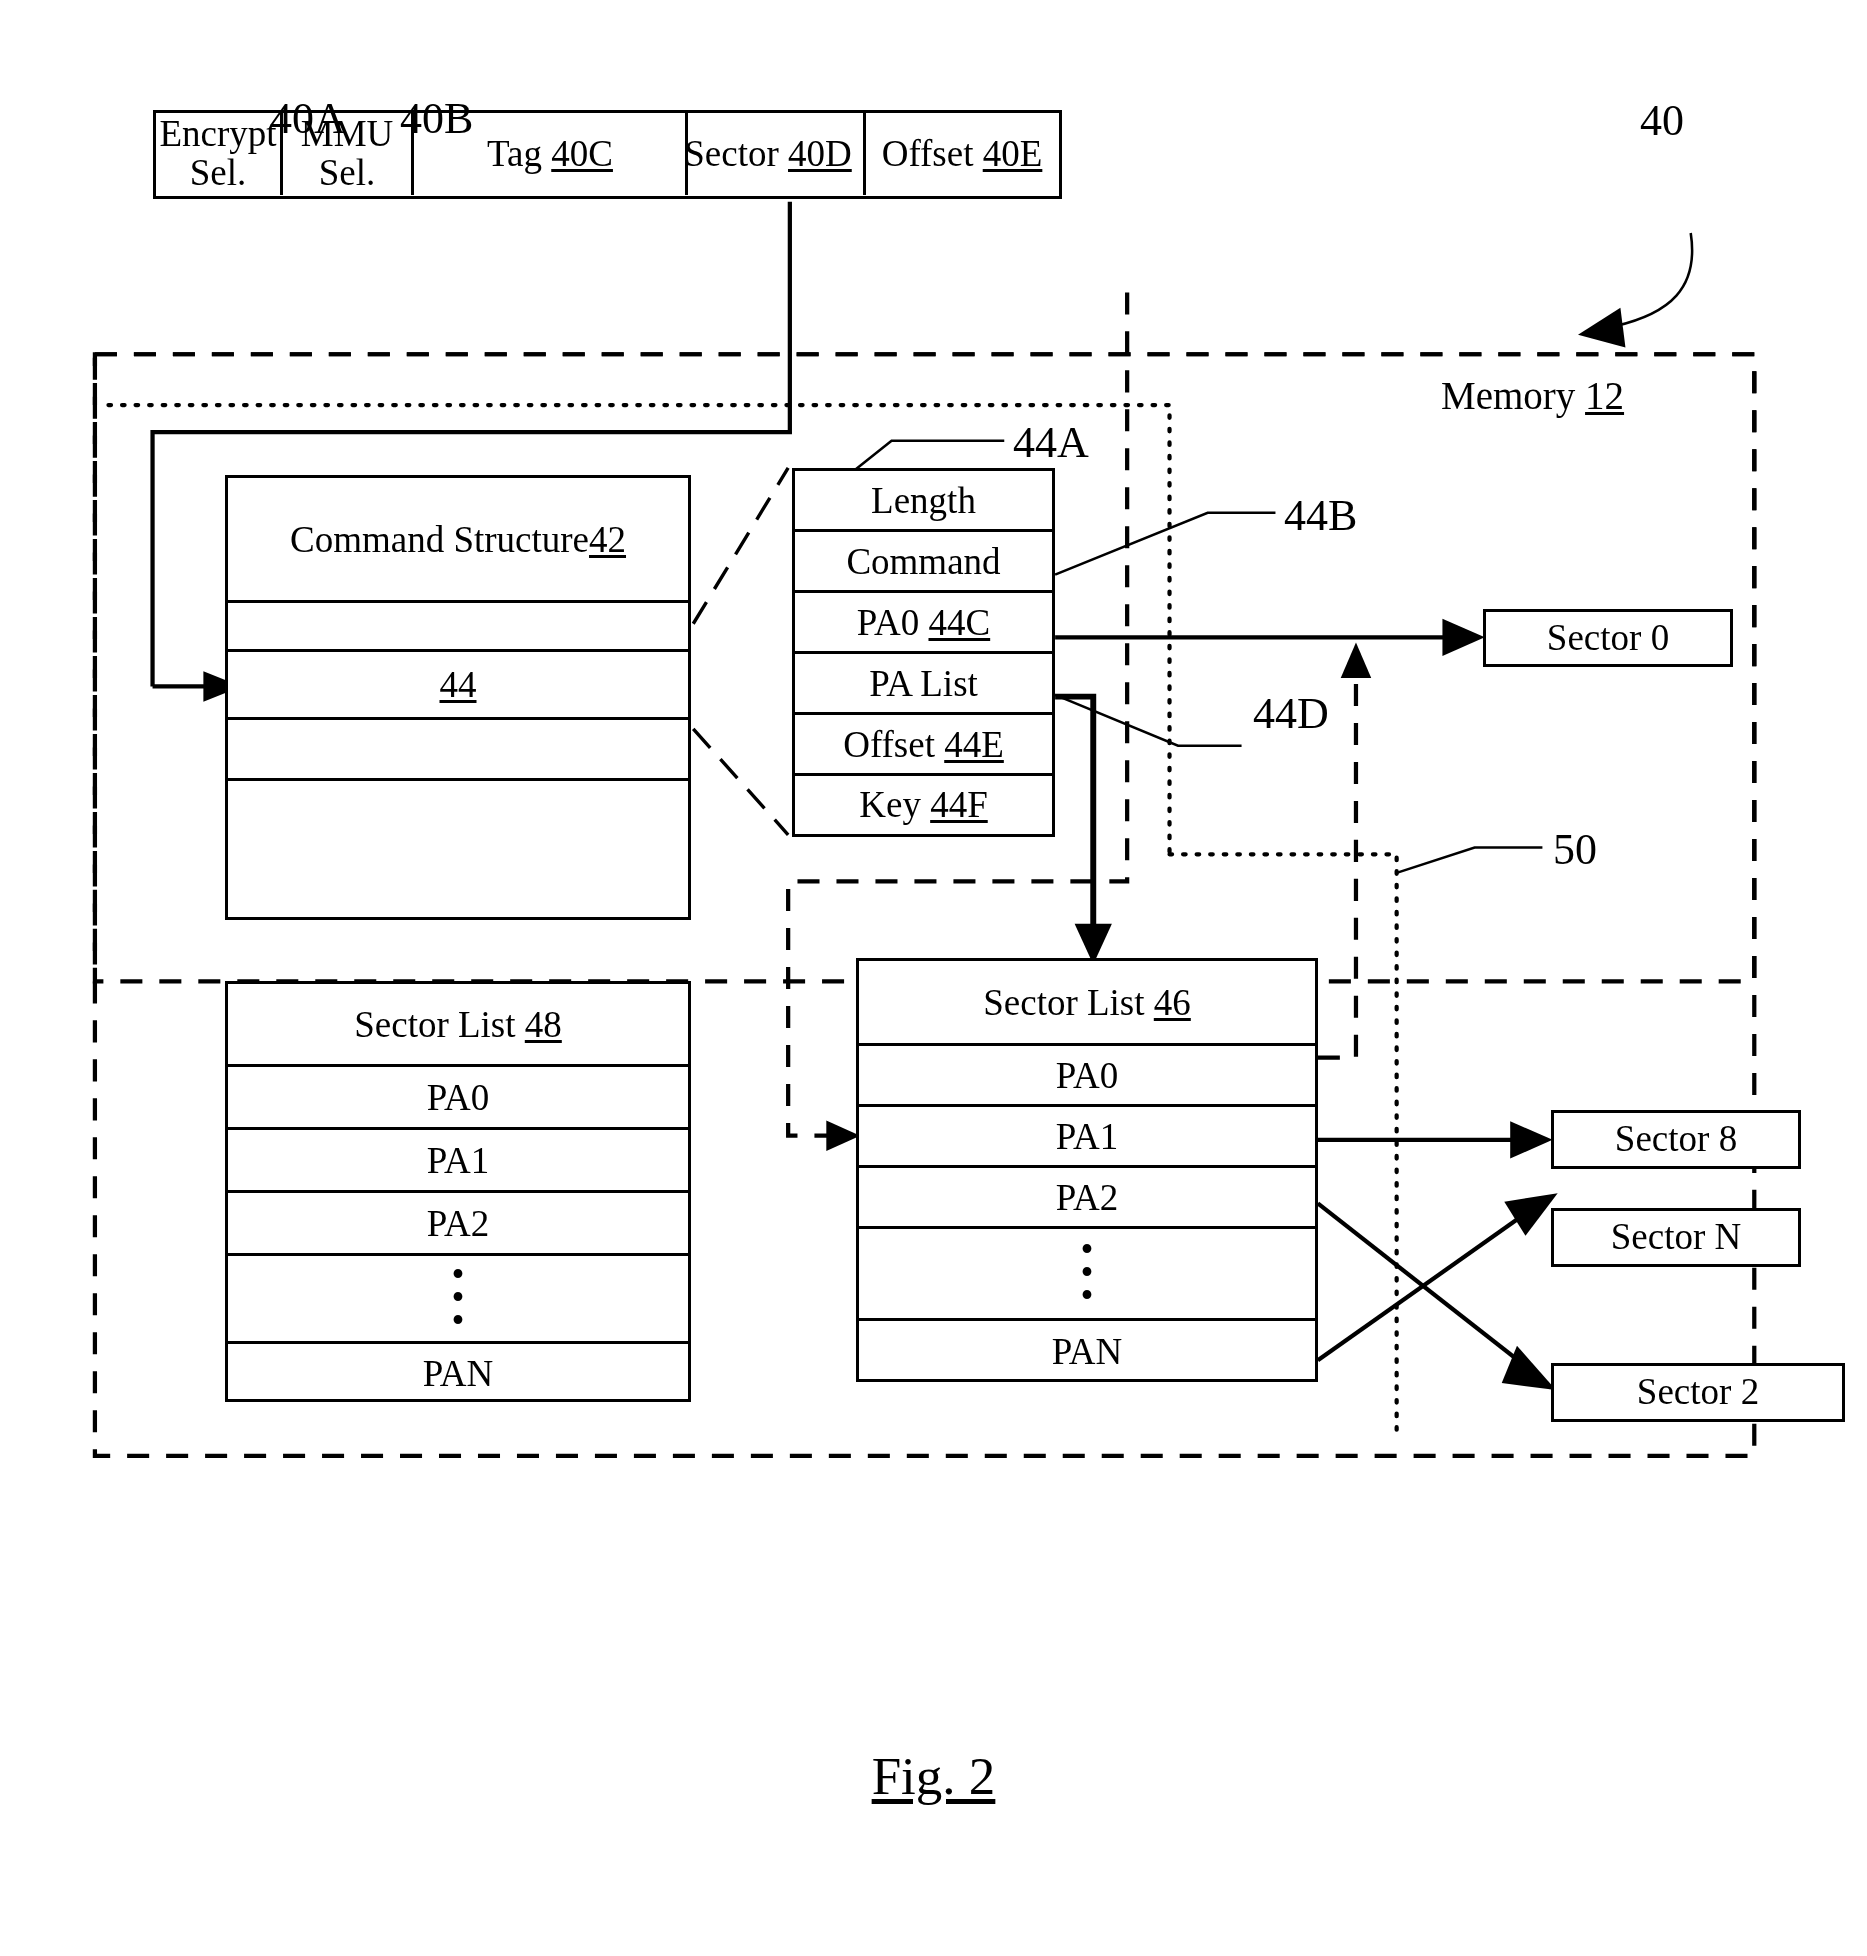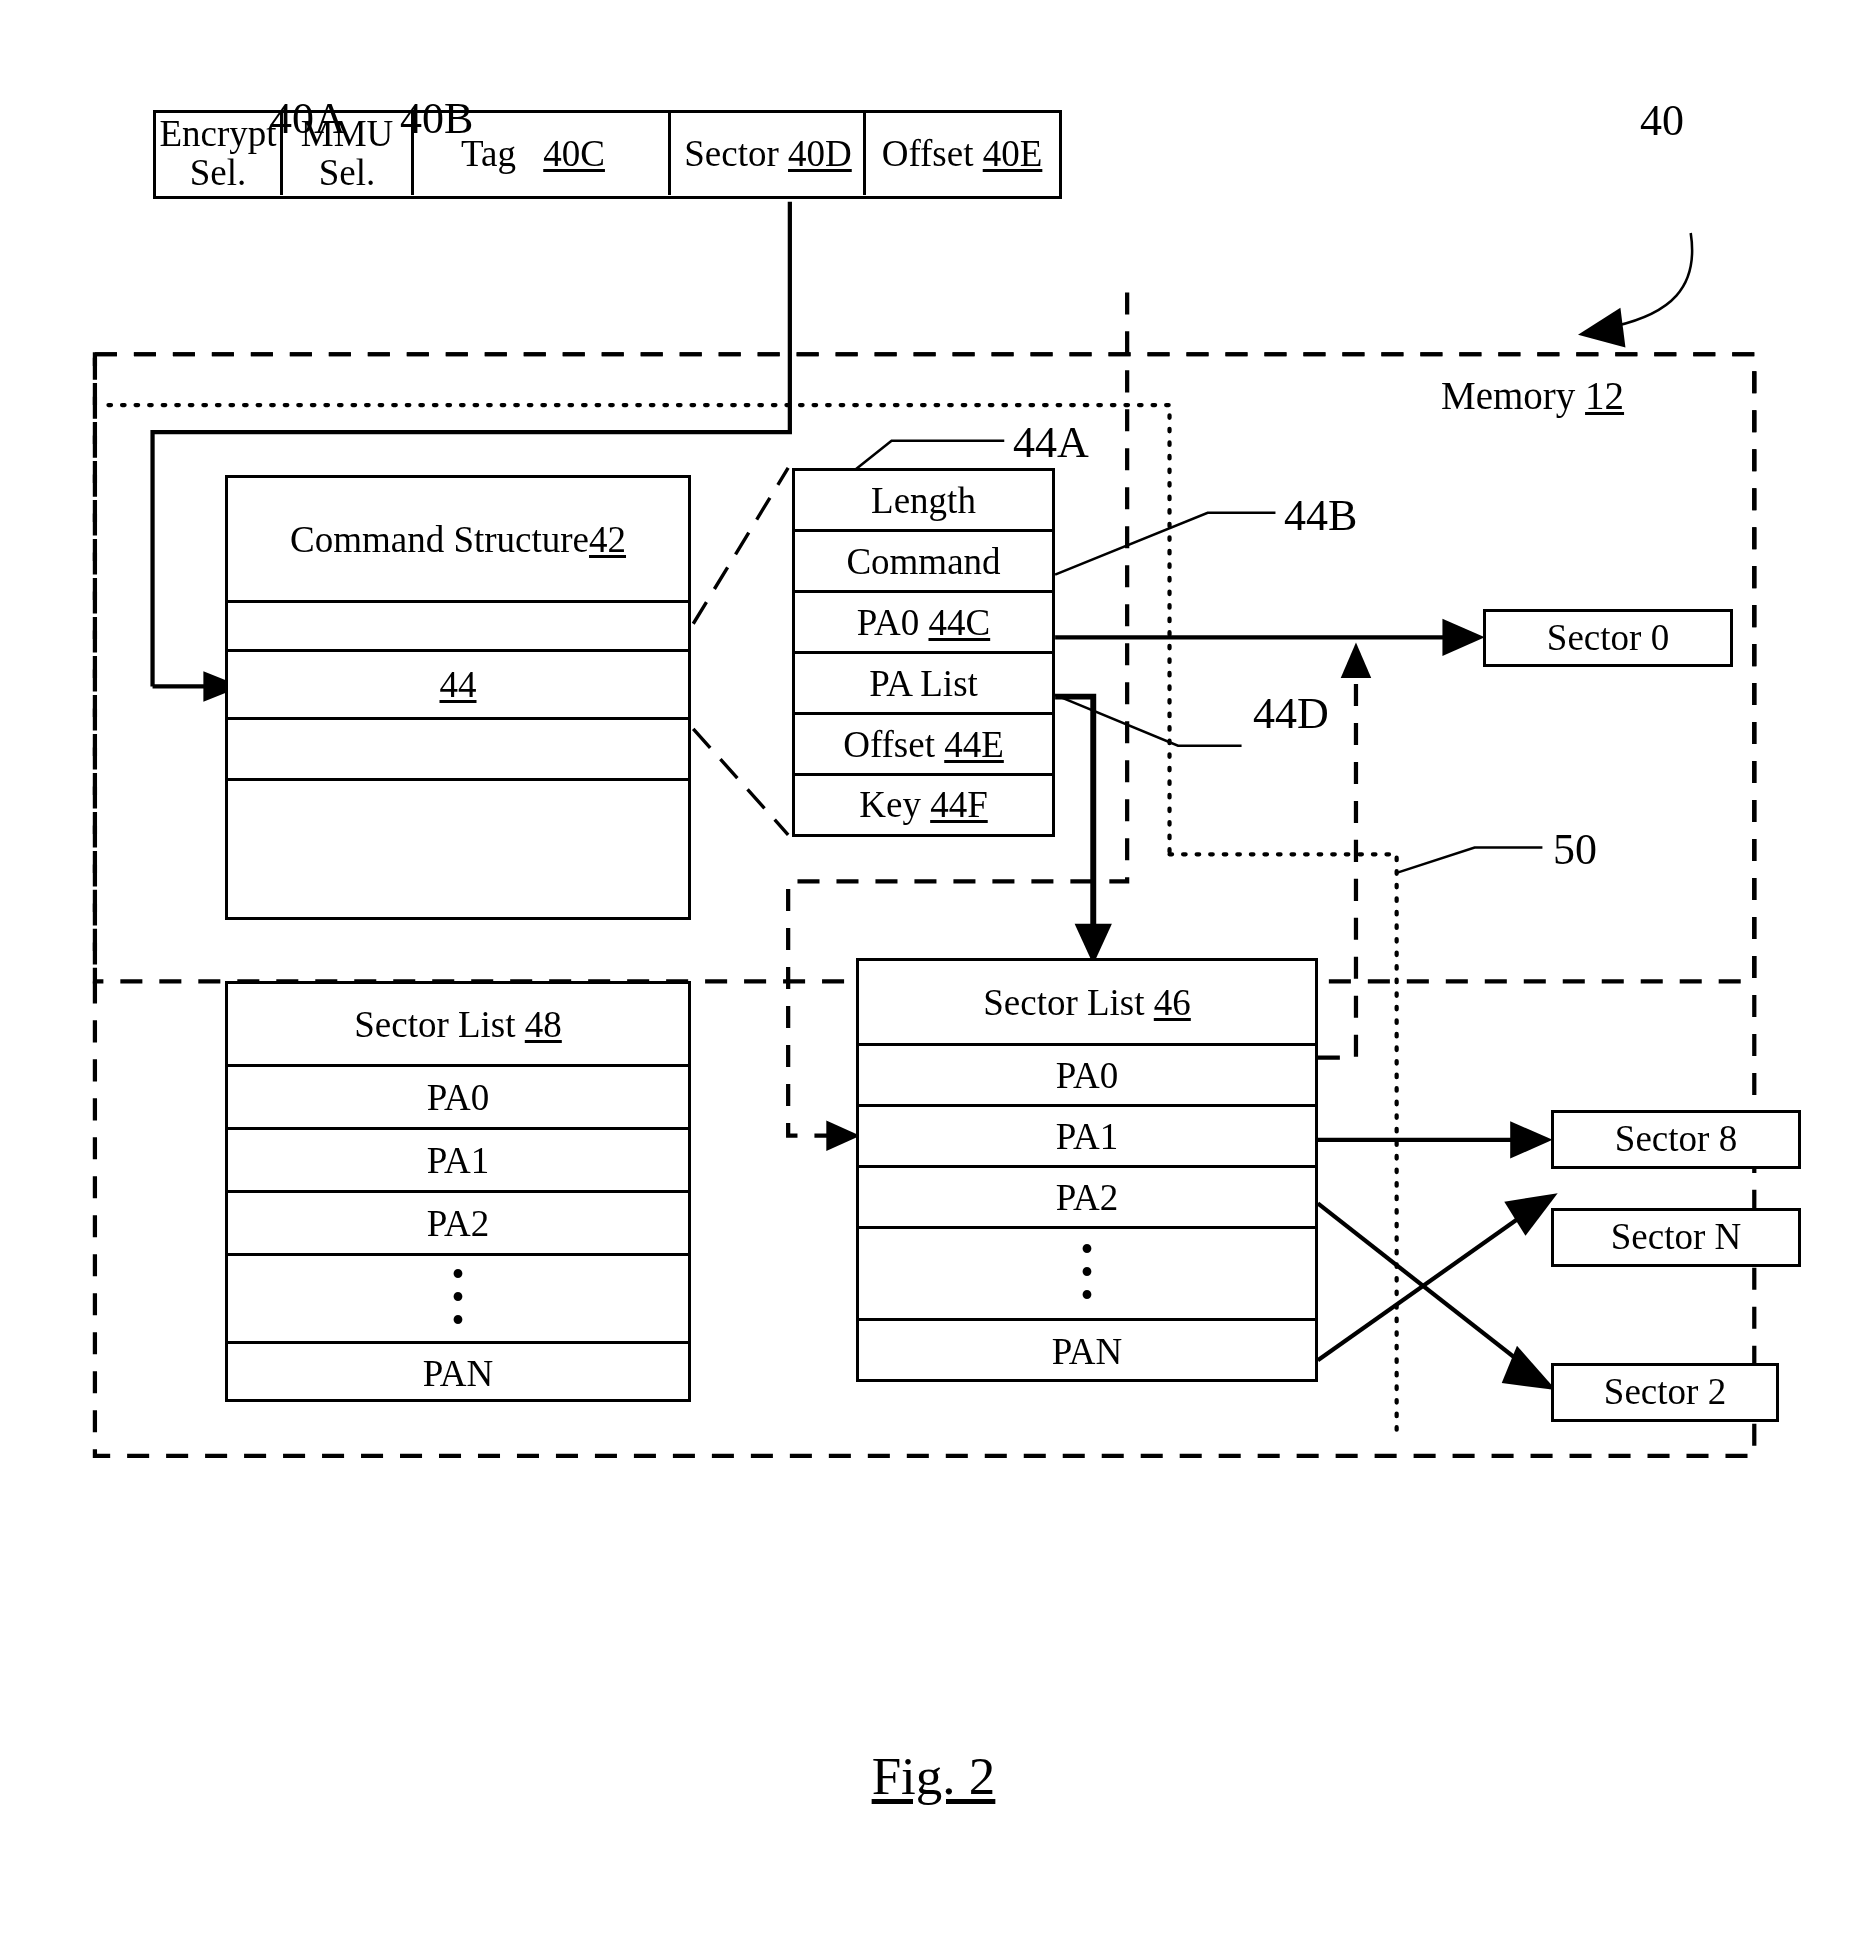--- a/index.html
+++ b/index.html
@@ -100,21 +100,21 @@
 
   <div class="box" id="reg40">
     <div class="cell reg-cell two-line" style="left:0;top:0;width:127px;height:82px;">
       <div>Encrypt</div>
       <div>Sel.</div>
     </div>
     <div class="cell reg-cell two-line" style="left:127px;top:0;width:131px;height:82px;">
       <div>MMU</div>
       <div>Sel.</div>
     </div>
-    <div class="cell reg-cell" style="left:242px;top:0;width:273px;height:82px;gap:9px;">
+    <div class="cell reg-cell" style="left:259px;top:0;width:273px;height:82px;">
       <span>Tag</span>&nbsp;<u class="ref">40C</u>
     </div>
     <div class="cell reg-cell" style="left:517px;top:0;width:193px;height:82px;">
       <span>Sector</span>&nbsp;<u class="ref">40D</u>
     </div>
     <div class="cell reg-cell" style="left:710px;top:0;width:192px;height:82px;">
       <span>Offset</span>&nbsp;<u class="ref">40E</u>
     </div>
   </div>
 
@@ -223,21 +223,21 @@
 
   <div class="box cell" style="left:1483px;top:609px;width:250px;height:58px;font-size:37px;">
     <span>Sector 0</span>
   </div>
   <div class="box cell" style="left:1551px;top:1110px;width:250px;height:59px;font-size:37px;">
     <span>Sector 8</span>
   </div>
   <div class="box cell" style="left:1551px;top:1208px;width:250px;height:59px;font-size:37px;">
     <span>Sector N</span>
   </div>
-  <div class="box cell" style="left:1551px;top:1363px;width:228px;height:59px;font-size:37px;">
+  <div class="box cell" style="left:1551px;top:1363px;width:294px;height:59px;font-size:37px;">
     <span>Sector 2</span>
   </div>
 
   <div id="fig">
     <u>Fig. 2</u>
   </div>
 
 </div>
 
 

